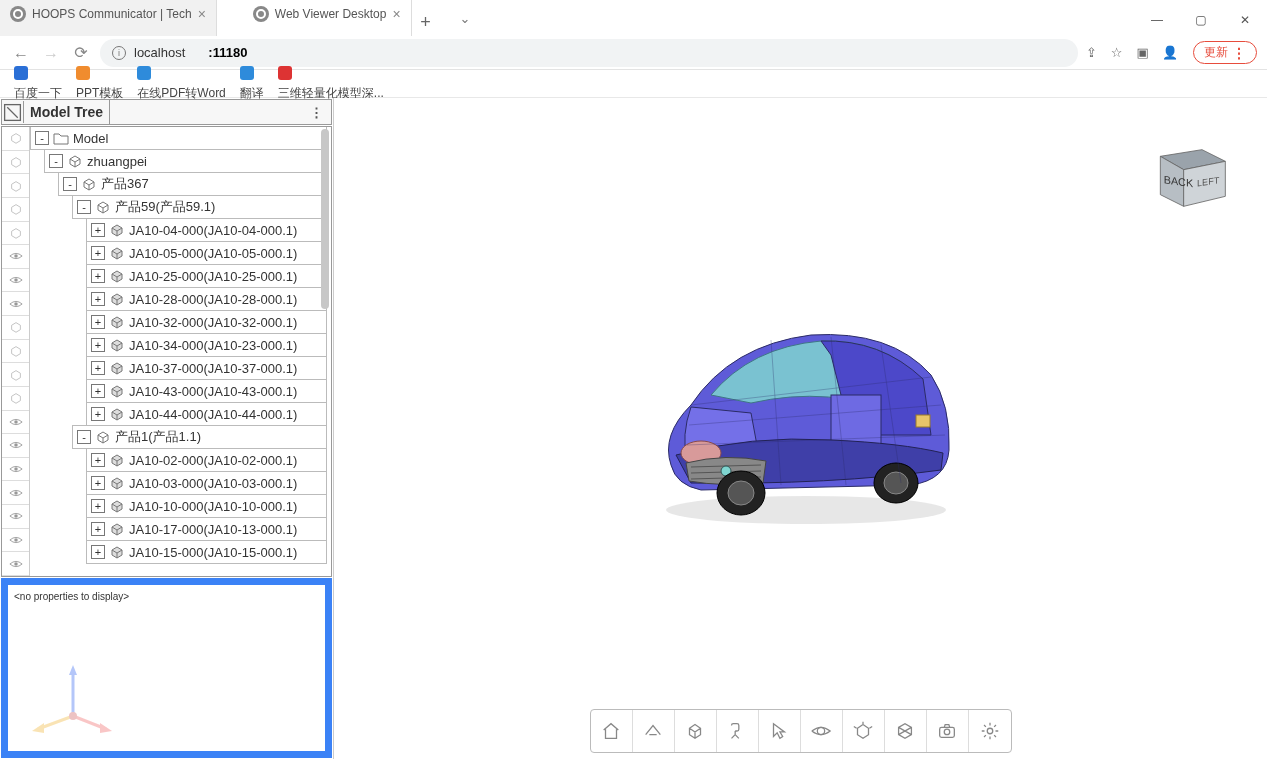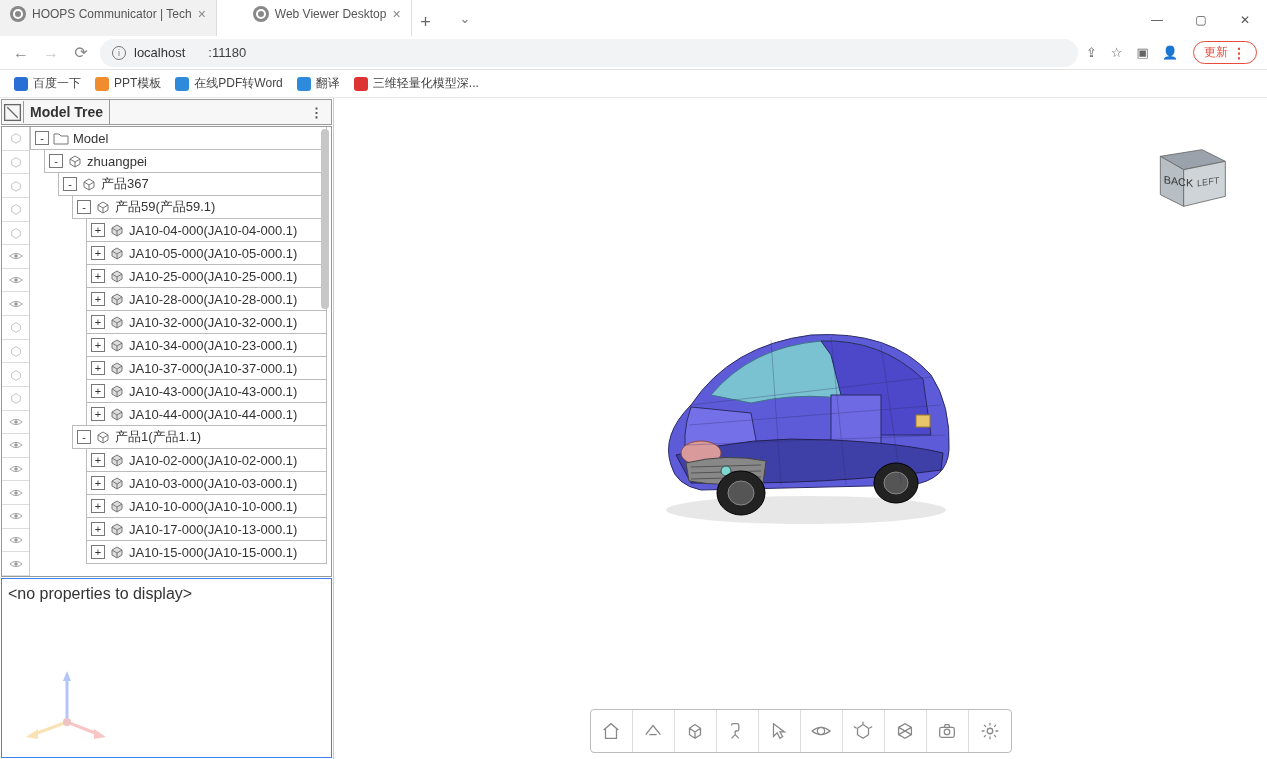--- a/index.html
+++ b/index.html
@@ -15,28 +15,28 @@
 .tab .close { font-size: 14px; color: #888; cursor: pointer; }
 .newtab { width: 28px; height: 28px; display:flex; align-items:center; justify-content:center; color:#666; font-size:18px; }
 .winbtns { margin-left:auto; display:flex; }
 .winbtns div { width: 44px; height: 32px; display:flex; align-items:center; justify-content:center; color:#555; font-size:12px;}
 .chevdown { margin-left: 20px; margin-right: 10px; color:#777; align-self:center; }
 
 .addrbar { height: 34px; background:#fff; display:flex; align-items:center; gap:8px; padding:0 10px; border-bottom:1px solid #e3e3e3;}
 .navbtn { width:22px; height:22px; display:flex; align-items:center; justify-content:center; color:#888; font-size:16px; }
 .urlbox { flex:0 0 auto; display:flex; align-items:center; gap:23px; color:#555; font-size:13px; }
 .urlbox .host { color:#333; }
-.urlbox .path { color:#404040; }
+.urlbox .path { color:#000000;font-weight:bold; }
 .url-outer { flex:1; height:28px; border:0; border-radius:14px; background:#f1f3f4; display:flex; align-items:center; padding:0 12px; gap:8px; }
 .info-icon { width:14px; height:14px; border:1px solid #777; border-radius:50%; display:inline-flex; align-items:center; justify-content:center; font-size:9px; color:#777;}
 .right-icons { margin-left:auto; display:flex; align-items:center; gap:14px; color:#666;}
 .update-pill { border:1px solid #e74c3c; color:#e74c3c; border-radius:14px; padding:2px 10px; font-size:12px; display:flex; align-items:center; gap:4px;}
 
 .bookbar { height: 28px; background:#fff; display:flex; align-items:center; gap:14px; padding:0 14px; border-bottom:1px solid #e8e8e8; font-size:12px;}
-.bm { display:flex; align-items:center; gap:5px; color:#444; }
+.bm { display:flex; gap:5px; color:#444;flex-direction:column; }
 .bm .bi { width:14px; height:14px; border-radius:3px; display:inline-block; }
 
 
 .viewport { position:relative; height: calc(759px - 36px - 34px - 28px); display:flex; }
 
 
 .panel { width: 334px; border-right:1px solid #ccc; display:flex; flex-direction:column; }
 .panel-head { height: 26px; border:1px solid #999; margin:1px; display:flex; align-items:center; background:#f7f7f7; }
 .panel-head .icon-sq { width:22px; height:22px; border-right:1px solid #999; display:flex; align-items:center; justify-content:center; }
 .panel-head .title { font-weight:700; color:#333; padding:0 6px; border-right:1px solid #999; height:100%; display:flex; align-items:center; font-size:14px;}
@@ -48,21 +48,21 @@
 .eye-col .cell svg { width:14px; height:14px; }
 
 .tree { flex:1; overflow-y:auto; overflow-x:hidden; }
 .tree-scrollbar { position:absolute; right:2px; top:2px; width:8px; height:180px; background:#c7c7c7; border-radius:4px;}
 .node { height:24px; border:1px solid #bbb; margin:-1px 4px 0 0; display:flex; align-items:center; background:#fff; font-size:13px; color:#333;}
 .node .tgl { width:14px; height:14px; border:1px solid #777; margin:0 4px; display:flex; align-items:center; justify-content:center; font-size:11px; line-height:1; cursor:pointer;}
 .node .nicon { width:16px; height:16px; margin-right:4px; display:inline-flex; align-items:center; justify-content:center;}
 .node .nicon svg { width:16px; height:16px; }
 .node .label { white-space:nowrap; }
 
-.props { height: 180px; border:1px solid #3b82f6; margin:1px; padding:6px; color:#333; font-size:16px; position:relative;}
+.props { height: 180px; border:7px solid #3b82f6; margin:1px; padding:6px; color:#333; font-size:10px; position:relative;}
 .axis-widget { position:absolute; left:20px; bottom:10px; width:90px; height:80px; opacity:0.5;}
 
 
 .canvas { flex:1; position:relative; background:#fff; }
 .navcube { position:absolute; top:40px; right:30px; width:90px; height:75px; }
 .car { position:absolute; left:50%; top:48%; transform:translate(-50%,-50%); width:340px; height:260px; }
 
 
 .toolbar { position:absolute; bottom:6px; left:50%; transform:translateX(-50%); height:44px; border:1px solid #bbb; border-radius:4px; display:flex; background:#fff; }
 .toolbar .tb { width:42px; display:flex; align-items:center; justify-content:center; border-right:1px solid #ddd; color:#777;}

